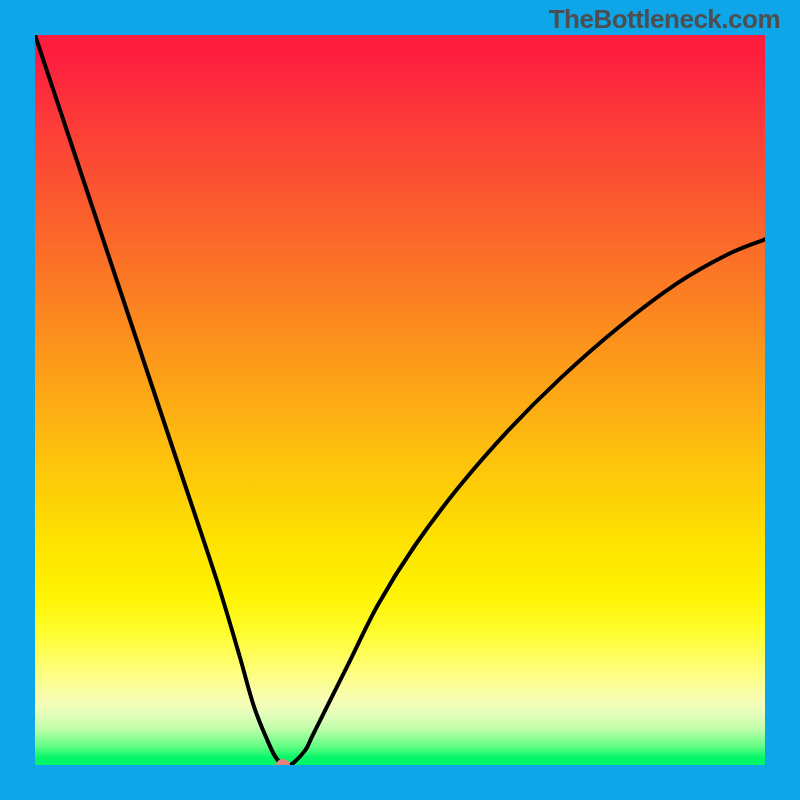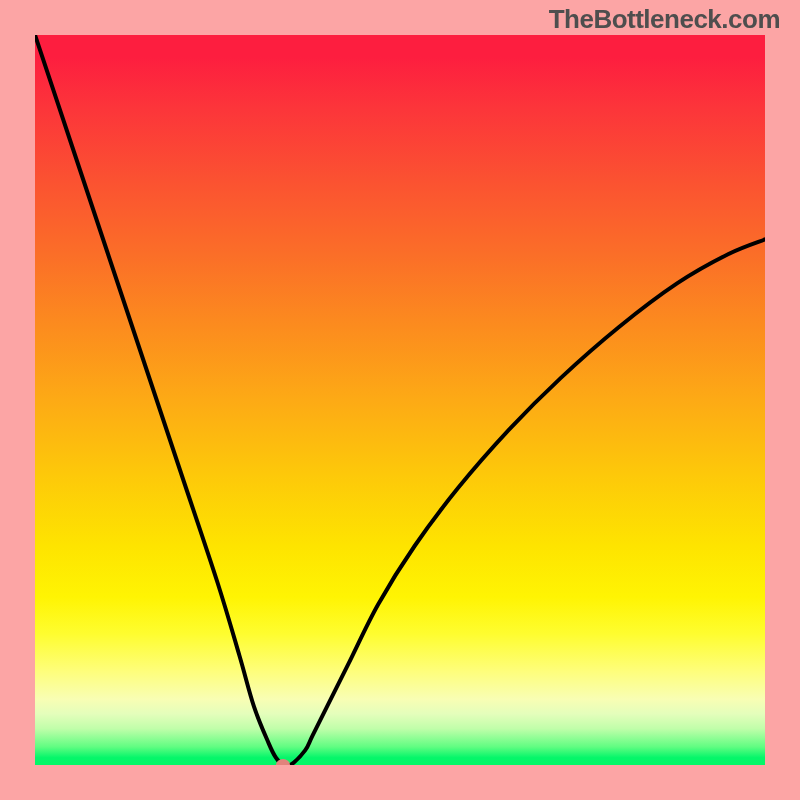--- a/index.html
+++ b/index.html
@@ -7,21 +7,21 @@
     padding: 0;
     width: 800px;
     height: 800px;
     background: #000;
     overflow: hidden;
   }
   .chart-container {
     position: relative;
     width: 800px;
     height: 800px;
-    background: #fca5a5;
+    background: #0ea5e9;
   }
   .watermark {
     position: absolute;
     top: 4px;
     right: 20px;
     color: #4e4e4e;
     font-family: Arial, Helvetica, sans-serif;
     font-size: 26px;
     font-weight: bold;
     letter-spacing: -0.5px;

